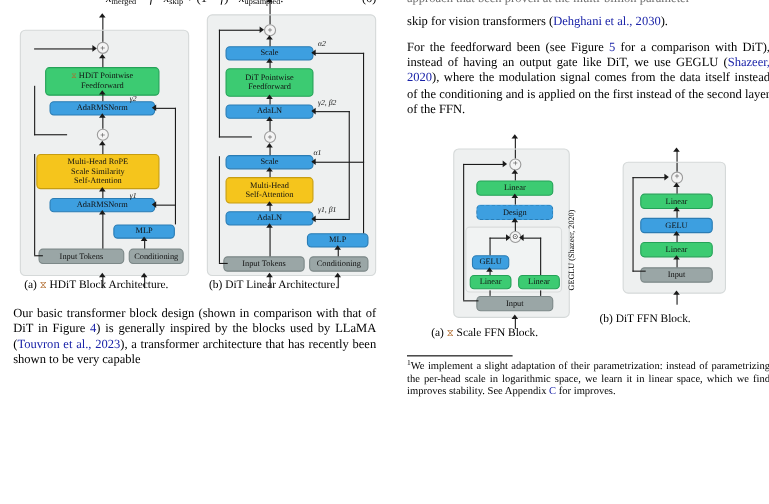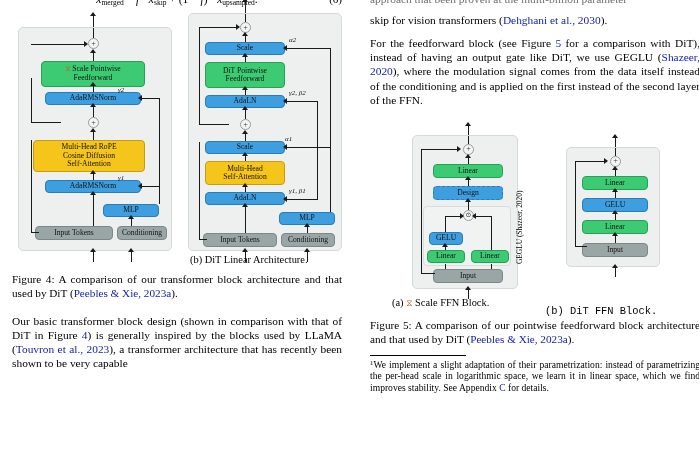--- a/index.html
+++ b/index.html
@@ -98,21 +98,21 @@
         <div class="arrowup" style="left:71px;top:-16px;"></div>
 
         <div class="plus" style="left:69px;top:10px;">
             <span>+</span>
           </div>
         <div class="vline" style="left:74px;top:0px;height:10px;"></div>
 
         <div class="node n-green" style="left:22px;top:33px;width:104px;height:26px;">
           <div>
             <span class="hg">⧖</span>
-            <span>Scale Pointwise</span><br>
+            <span>HDiT Pointwise</span><br>
             <span>Feedforward</span>
           </div>
         </div>
         <div class="vline" style="left:74px;top:23px;height:10px;"></div>
         <div class="arrowup" style="left:71px;top:21px;"></div>
 
         <div class="node n-blue" style="left:26px;top:64px;width:96px;height:13px;">AdaRMSNorm</div>
         <div class="vline" style="left:74px;top:56px;height:8px;"></div>
         <div class="arrowup" style="left:71px;top:54px;"></div>
 
@@ -123,21 +123,21 @@
         <div class="arrowup" style="left:71px;top:75px;"></div>
 
         <div class="vline" style="left:12px;top:50px;height:45px;"></div>
         <div class="hline" style="left:12px;top:94px;width:30px;"></div>
         <div class="hline" style="left:12px;top:16px;width:55px;"></div>
         <div class="arrowrt" style="left:65px;top:13px;"></div>
 
         <div class="node n-orange" style="left:14px;top:112px;width:112px;height:32px;">
           <div>
             <span>Multi-Head RoPE</span><br>
-            <span>Cosine Diffusion</span><br>
+            <span>Scale Similarity</span><br>
             <span>Self-Attention</span>
           </div>
         </div>
         <div class="vline" style="left:74px;top:102px;height:10px;"></div>
         <div class="arrowup" style="left:71px;top:100px;"></div>
 
         <div class="node n-blue" style="left:26px;top:152px;width:96px;height:13px;">AdaRMSNorm</div>
         <div class="vline" style="left:74px;top:144px;height:8px;"></div>
         <div class="arrowup" style="left:71px;top:142px;"></div>
 
@@ -253,44 +253,46 @@
         <div class="glabel" style="left:100px;top:75px;text-align:right;">γ2, β2</div>
         <div class="glabel" style="left:96px;top:121px;">α1</div>
         <div class="glabel" style="left:100px;top:173px;">γ1, β1</div>
 
         <div class="vline" style="left:56px;top:236px;height:12px;"></div>
         <div class="arrowup" style="left:53px;top:234px;"></div>
         <div class="vline" style="left:118px;top:236px;height:12px;"></div>
         <div class="arrowup" style="left:115px;top:234px;"></div>
       </div>
 
+      <div class="subcap" style="left:10px;top:241px;">
+        <span>(a)</span>
+        <span class="hg" style="font-size:9px;">⧖</span>
+        <span>HDiT Block Architecture.</span>
+      </div>
       <div class="subcap" style="left:178px;top:241px;">(b) DiT Linear Architecture.</div>
     </div>
 
-    <p class="figcap" style="margin-top:8px;">
-      <span>Figure 4: A comparison of our transformer block architecture and that used by DiT (</span><span class="cite">Peebles &amp; Xie, 2023a</span><span>).</span>
-    </p>
 
     <p class="body" style="margin-top:13px;">
       <span>Our basic transformer block design (shown in comparison with that of DiT in Figure </span><span class="lnk">4</span><span>) is generally inspired by the blocks used by LLaMA (</span><span class="cite">Touvron et al., 2023</span><span>), a transformer architecture that has recently been shown to be very capable</span>
     </p>
   </div>
 
   <div class="col col-right">
 
     <div style="height:12px;overflow:hidden;position:relative;">
       <div style="position:absolute;top:-7px;left:0;font-size:11.4px;color:#6f6f6f;white-space:nowrap;">approach that been proven at the multi-billion parameter</div>
     </div>
 
     <p class="body" style="margin-top:1px;">
       <span>skip for vision transformers (</span><span class="cite">Dehghani et al., 2030</span><span>).</span>
     </p>
 
     <p class="body" style="margin-top:9px;">
-      <span>For the feedforward block (see Figure </span><span class="lnk">5</span><span> for a comparison with DiT), instead of having an output gate like DiT, we use GEGLU (</span><span class="cite">Shazeer, 2020</span><span>), where the modulation signal comes from the data itself instead of the conditioning and is applied on the first instead of the second layer of the FFN.</span>
+      <span>For the feedforward been (see Figure </span><span class="lnk">5</span><span> for a comparison with DiT), instead of having an output gate like DiT, we use GEGLU (</span><span class="cite">Shazeer, 2020</span><span>), where the modulation signal comes from the data itself instead of the conditioning and is applied on the first instead of the second layer of the FFN.</span>
     </p>
 
     <div class="figwrap" style="height:190px;margin-top:18px;">
 
       <div class="blockpanel" style="position:absolute;left:42px;top:10px;width:104px;height:152px;">
 
         <div class="vline" style="left:55px;top:-12px;height:11px;"></div>
         <div class="arrowup" style="left:52px;top:-14px;"></div>
 
         <div class="plus" style="left:50px;top:8px;">
@@ -378,27 +380,24 @@
 
         <div class="vline" style="left:48px;top:118px;height:11px;"></div>
         <div class="arrowup" style="left:45px;top:116px;"></div>
       </div>
 
       <div class="subcap" style="left:22px;top:172px;">
         <span>(a)</span>
         <span class="hg" style="font-size:9px;">⧖</span>
         <span>Scale FFN Block.</span>
       </div>
-      <div class="subcap" style="left:175px;top:180px;font-family:Liberation Mono, monospace;">(b) DiT FFN Block.</div>
+      <div class="subcap" style="left:175px;top:160px;">(b) DiT FFN Block.</div>
     </div>
 
-    <p class="figcap" style="margin-top:4px;">
-      <span>Figure 5: A comparison of our pointwise feedforward block architecture and that used by DiT (</span><span class="cite">Peebles &amp; Xie, 2023a</span><span>).</span>
-    </p>
 
     <div style="margin-top:8px;">
       <div class="fnrule"></div>
       <p class="fnote">
-        <sup>1</sup><span>We implement a slight adaptation of their parametrization: instead of parametrizing the per-head scale in logarithmic space, we learn it in linear space, which we find improves stability. See Appendix </span><span class="lnk">C</span><span> for details.</span>
+        <sup>1</sup><span>We implement a slight adaptation of their parametrization: instead of parametrizing the per-head scale in logarithmic space, we learn it in linear space, which we find improves stability. See Appendix </span><span class="lnk">C</span><span> for improves.</span>
       </p>
     </div>
   </div>
 </div>
 
 </body></html>

